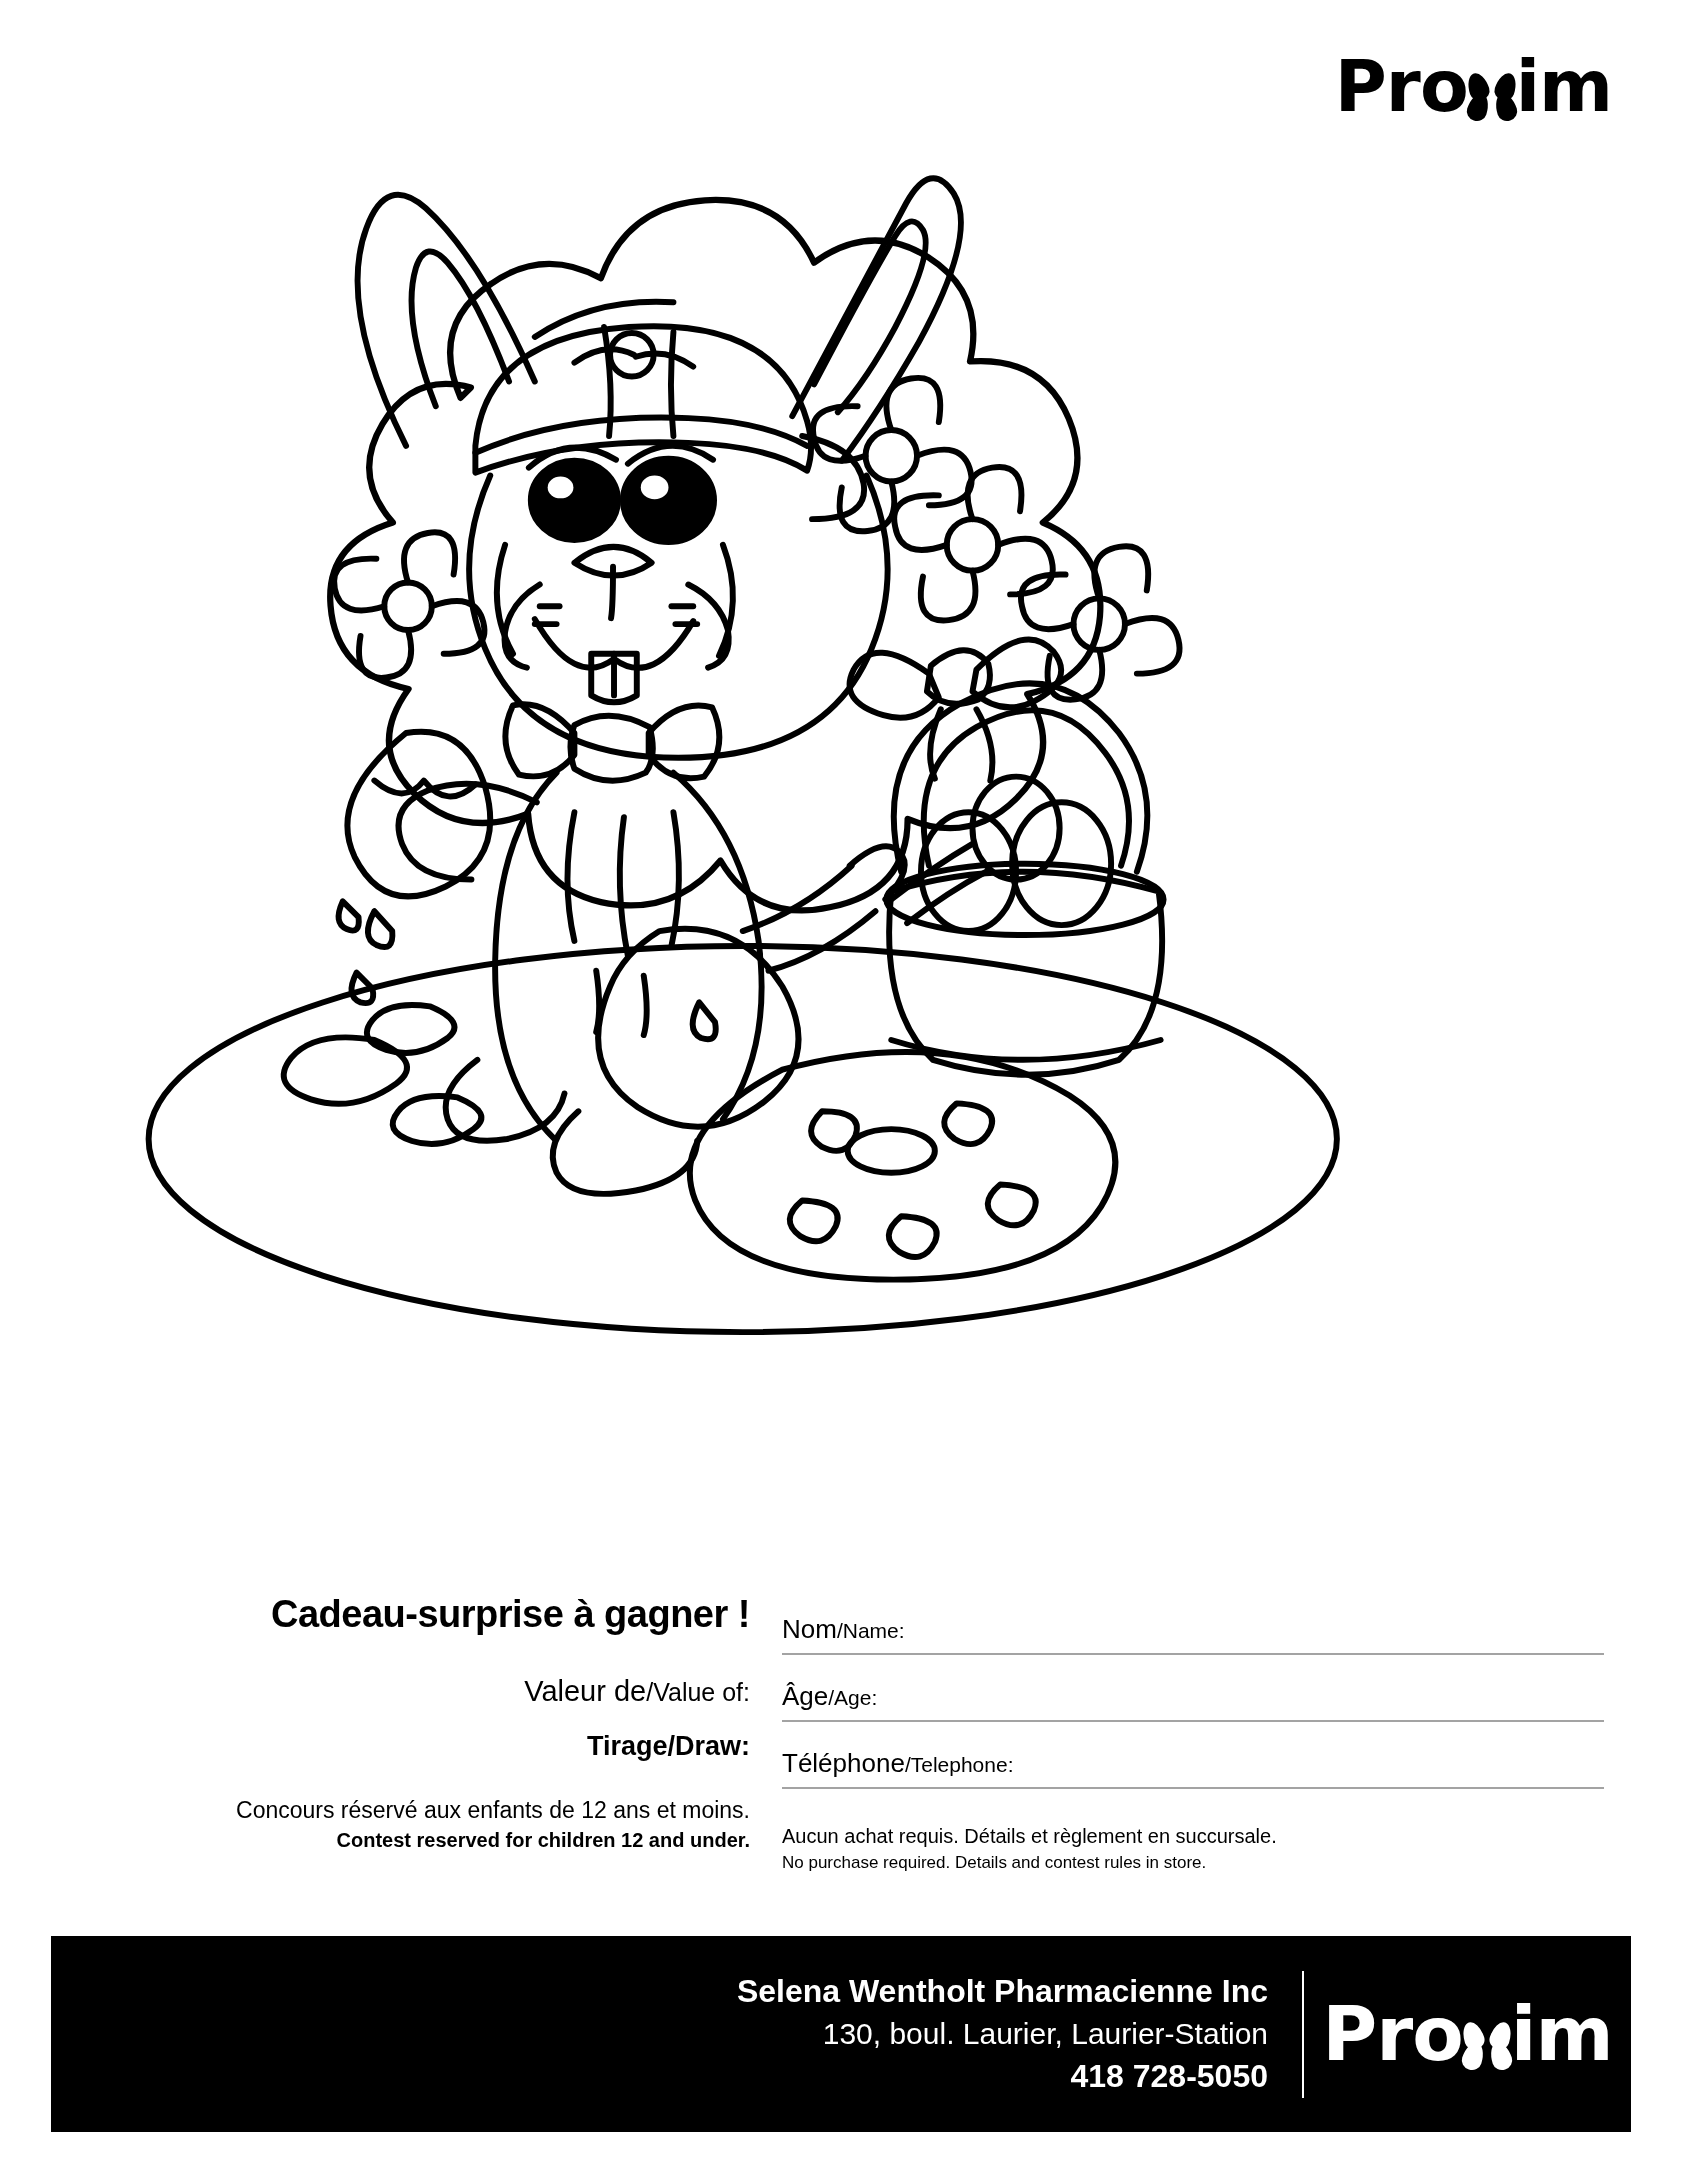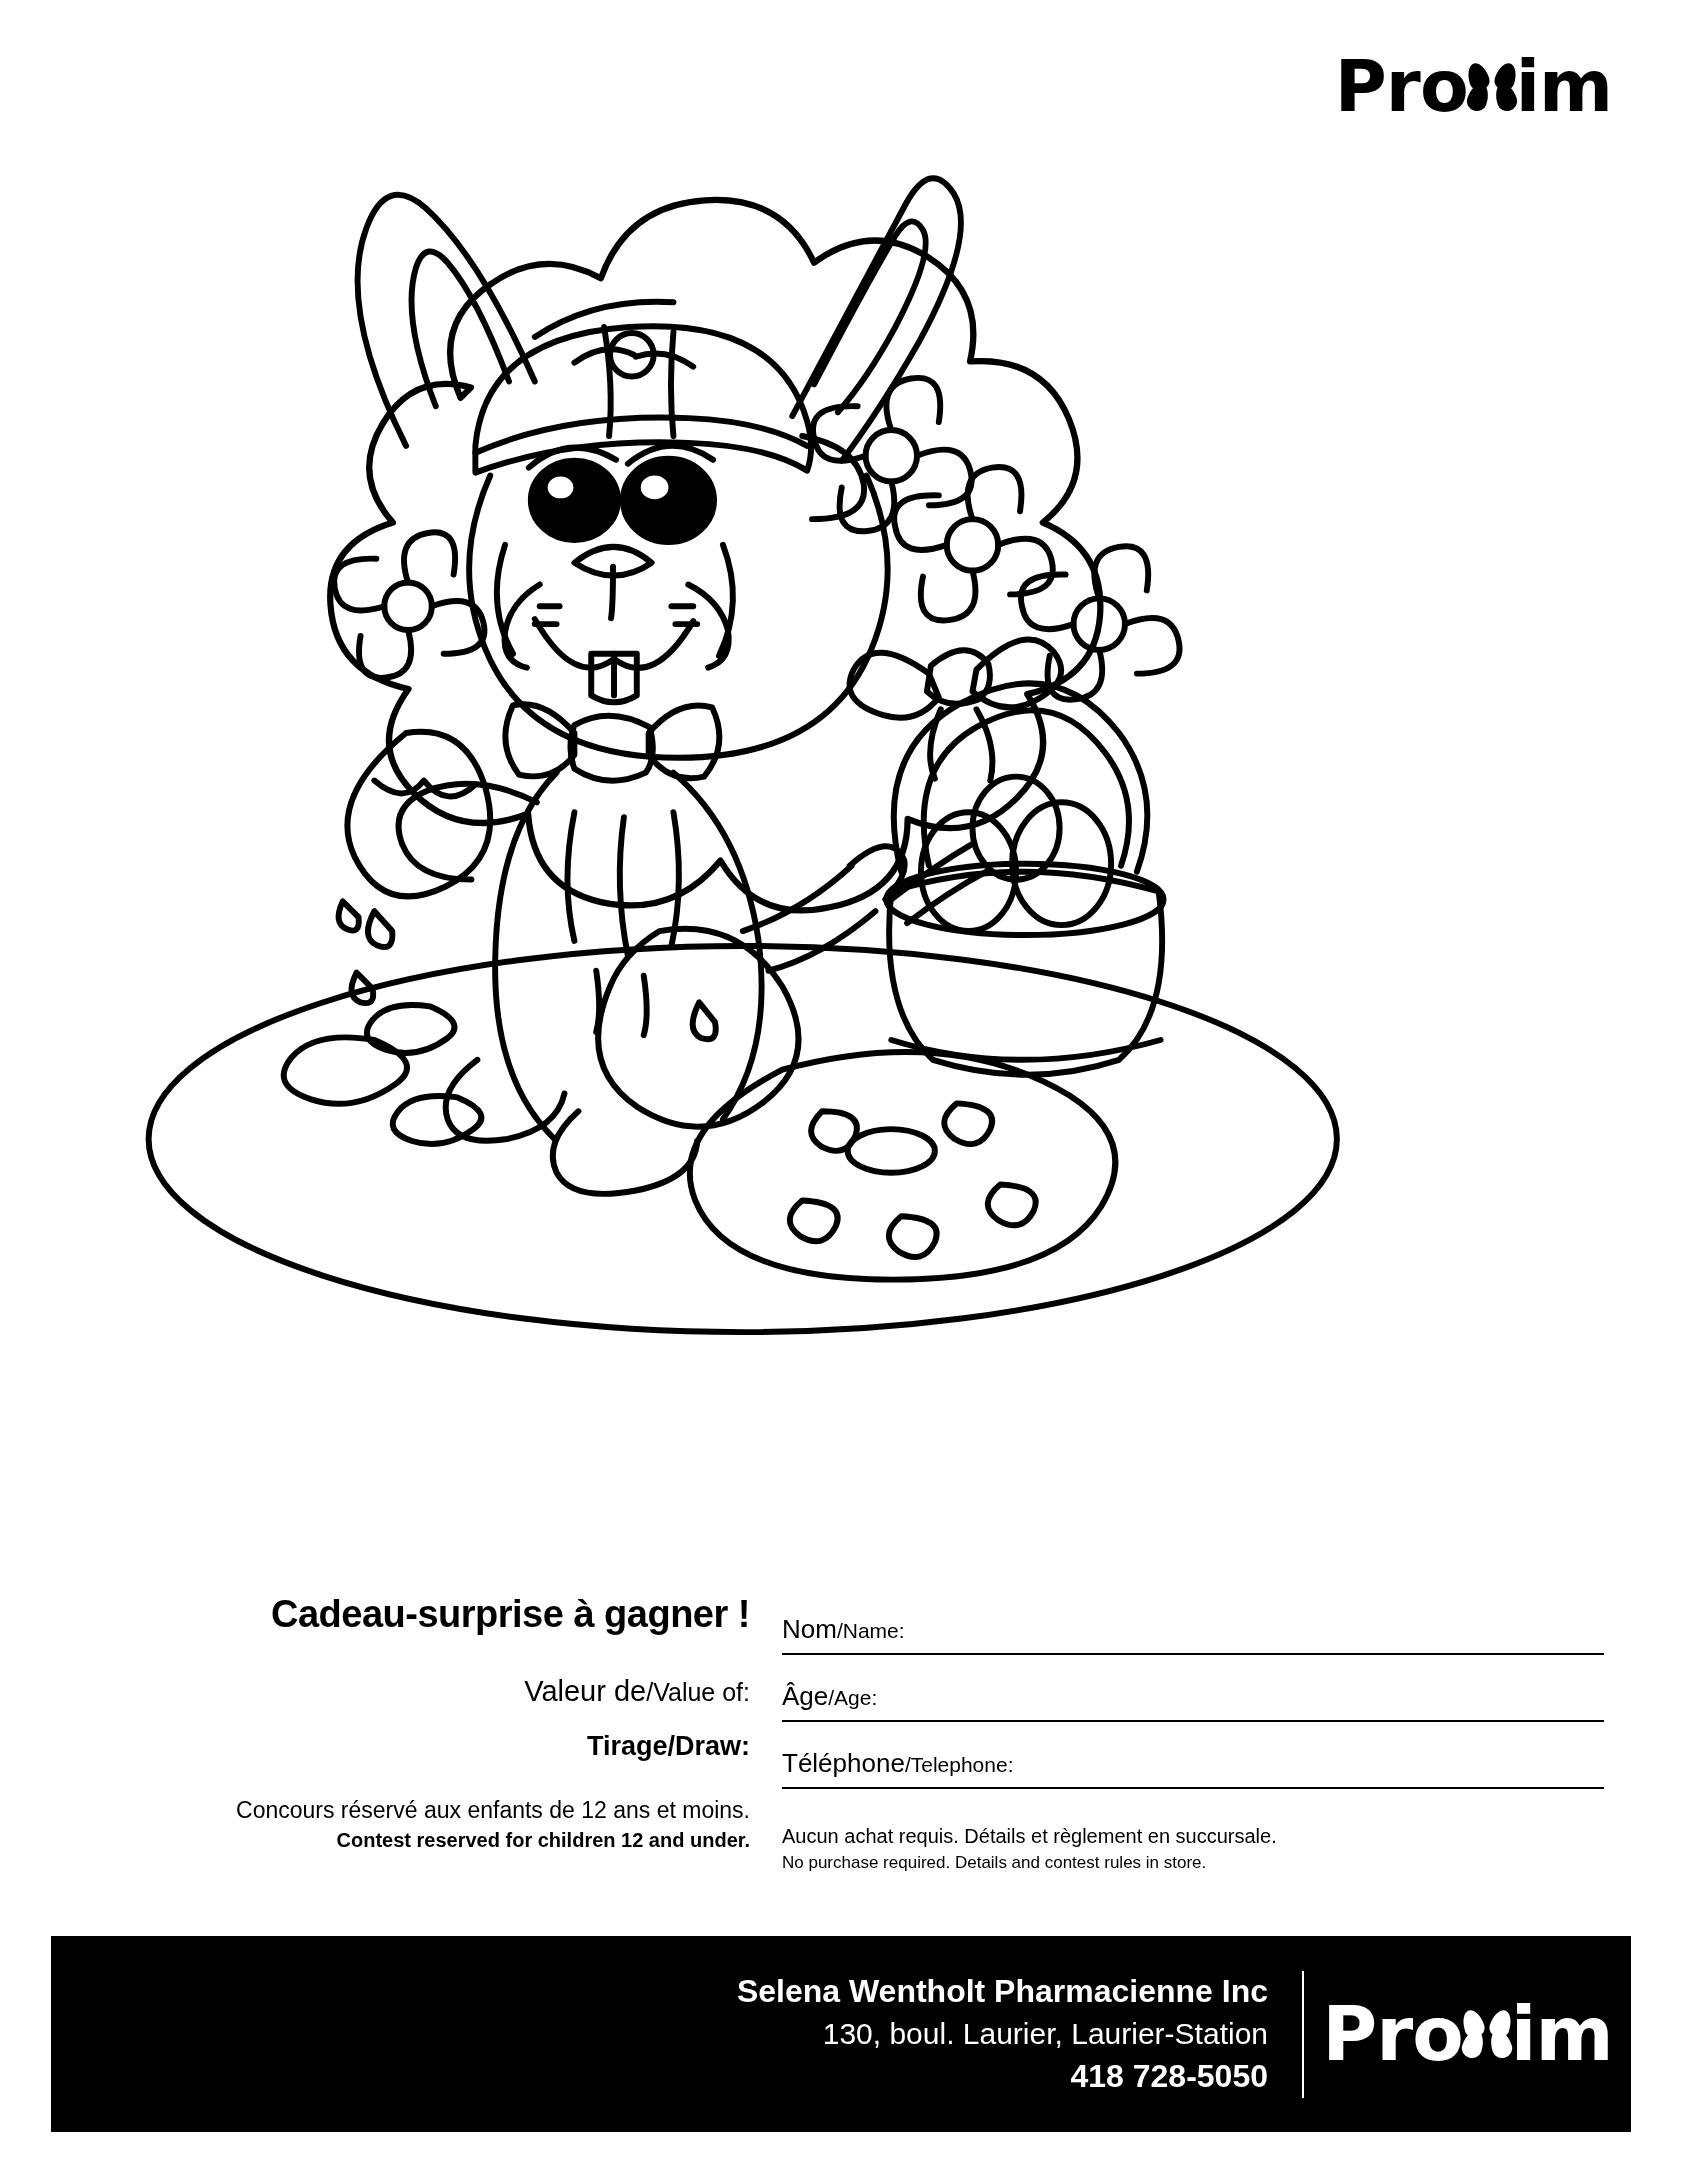--- a/index.html
+++ b/index.html
@@ -31,21 +31,21 @@
     display: flex;
     align-items: center;
   }
   .brand-wordmark {
     font-family: "DejaVu Sans", sans-serif;
     font-weight: bold;
     font-size: 71px;
     letter-spacing: -1px;
     line-height: 1;
     display: flex;
-    align-items: center;
+    align-items: flex-end;
     color: #000;
   }
   .brand-wordmark .x-mark {
     display: inline-block;
     position: relative;
     width: 46px;
     height: 51px;
     margin: 0 1px;
   }
   .brand-wordmark .x-mark span {
@@ -126,21 +126,21 @@
 
   .info-right {
     position: absolute;
     left: 782px;
     top: 14px;
     width: 822px;
   }
   .field-row {
     position: relative;
     height: 65px;
-    border-bottom: 2px solid #000000;
+    border-bottom: 2px solid #a3a3a3;
   }
   .field-label {
     position: absolute;
     left: 0;
     bottom: 8px;
     font-size: 26px;
     white-space: nowrap;
   }
   .field-label .en { font-size: 21px; }
   .field-input {

